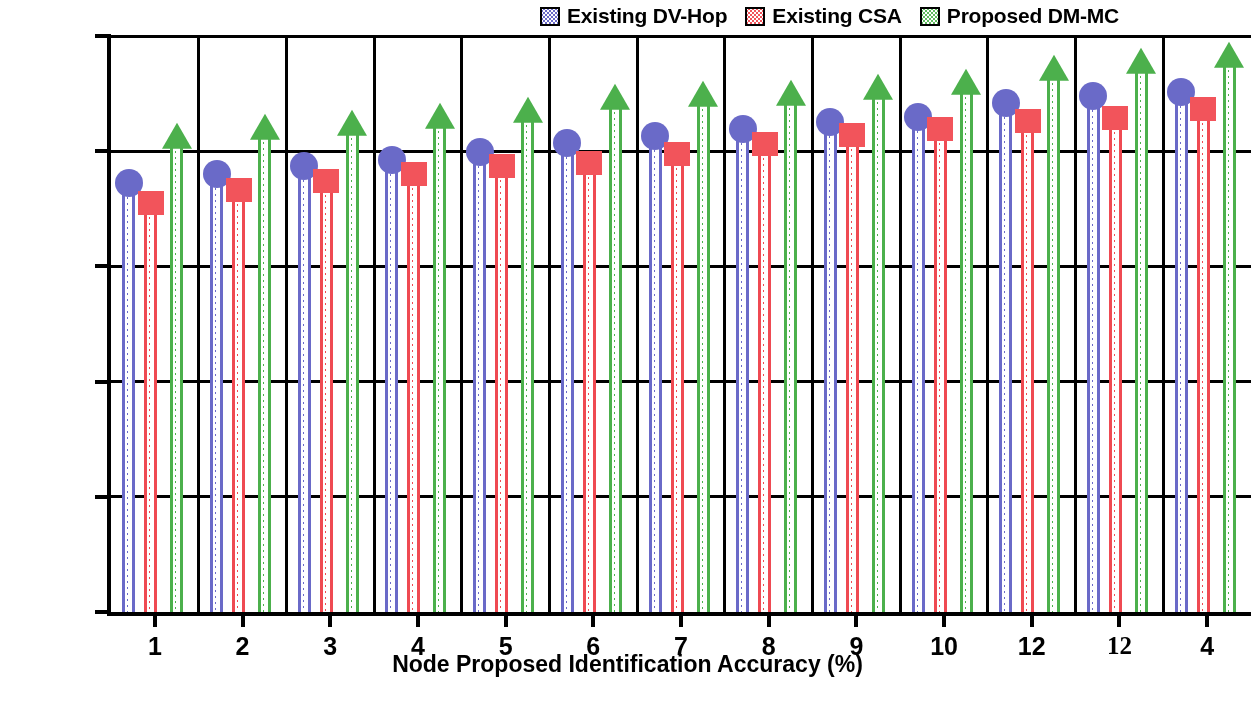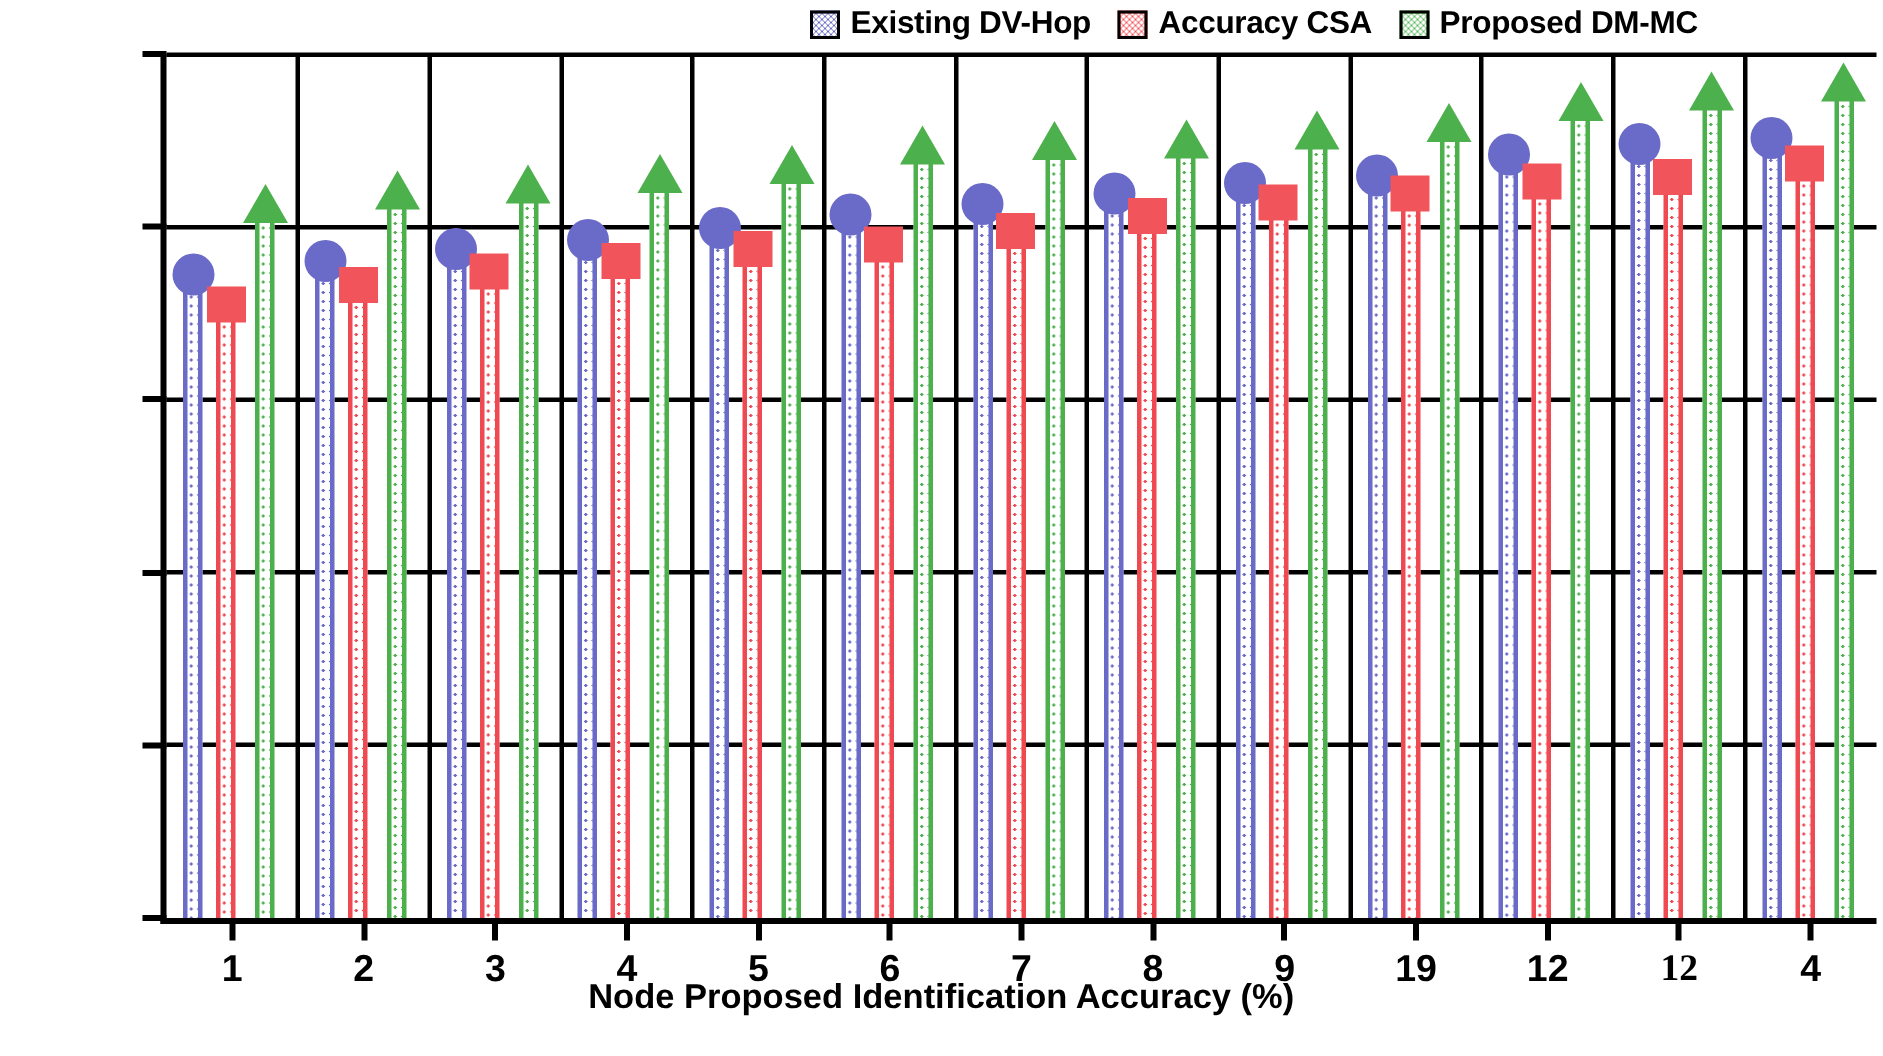--- a/index.html
+++ b/index.html
@@ -198,21 +198,21 @@
 
 <div id="chart-root">
 
   <div class="legend">
     <div class="legend-item">
       <span class="legend-swatch blue"></span>
       <span class="legend-label">Existing DV-Hop</span>
     </div>
     <div class="legend-item">
       <span class="legend-swatch red"></span>
-      <span class="legend-label">Accuracy CSA</span>
+      <span class="legend-label">Existing CSA</span>
     </div>
     <div class="legend-item">
       <span class="legend-swatch green"></span>
       <span class="legend-label">Proposed DM-MC</span>
     </div>
   </div>
 
   <div class="plot-area">
     <div id="grid-layer">
         <div class="gridline" style="top: 459.3px;"></div>
@@ -336,21 +336,21 @@
         <div class="x-tick-label" style="left: 394.615px;">5</div>
         <div class="x-tick-mark" style="left: 482.308px;"></div>
         <div class="x-tick-label" style="left: 482.308px;">6</div>
         <div class="x-tick-mark" style="left: 570px;"></div>
         <div class="x-tick-label" style="left: 570px;">7</div>
         <div class="x-tick-mark" style="left: 657.692px;"></div>
         <div class="x-tick-label" style="left: 657.692px;">8</div>
         <div class="x-tick-mark" style="left: 745.385px;"></div>
         <div class="x-tick-label" style="left: 745.385px;">9</div>
         <div class="x-tick-mark" style="left: 833.077px;"></div>
-        <div class="x-tick-label" style="left: 833.077px;">19</div>
+        <div class="x-tick-label" style="left: 833.077px;">10</div>
         <div class="x-tick-mark" style="left: 920.769px;"></div>
         <div class="x-tick-label" style="left: 920.769px;">12</div>
         <div class="x-tick-mark" style="left: 1008.46px;"></div>
         <div class="x-tick-label" style="left: 1008.46px; font-family: Liberation Serif, serif;">12</div>
         <div class="x-tick-mark" style="left: 1096.15px;"></div>
         <div class="x-tick-label" style="left: 1096.15px;">4</div>
       </div>
   </div>
 
   <div class="x-axis-title">Node Proposed Identification Accuracy (%)</div>

